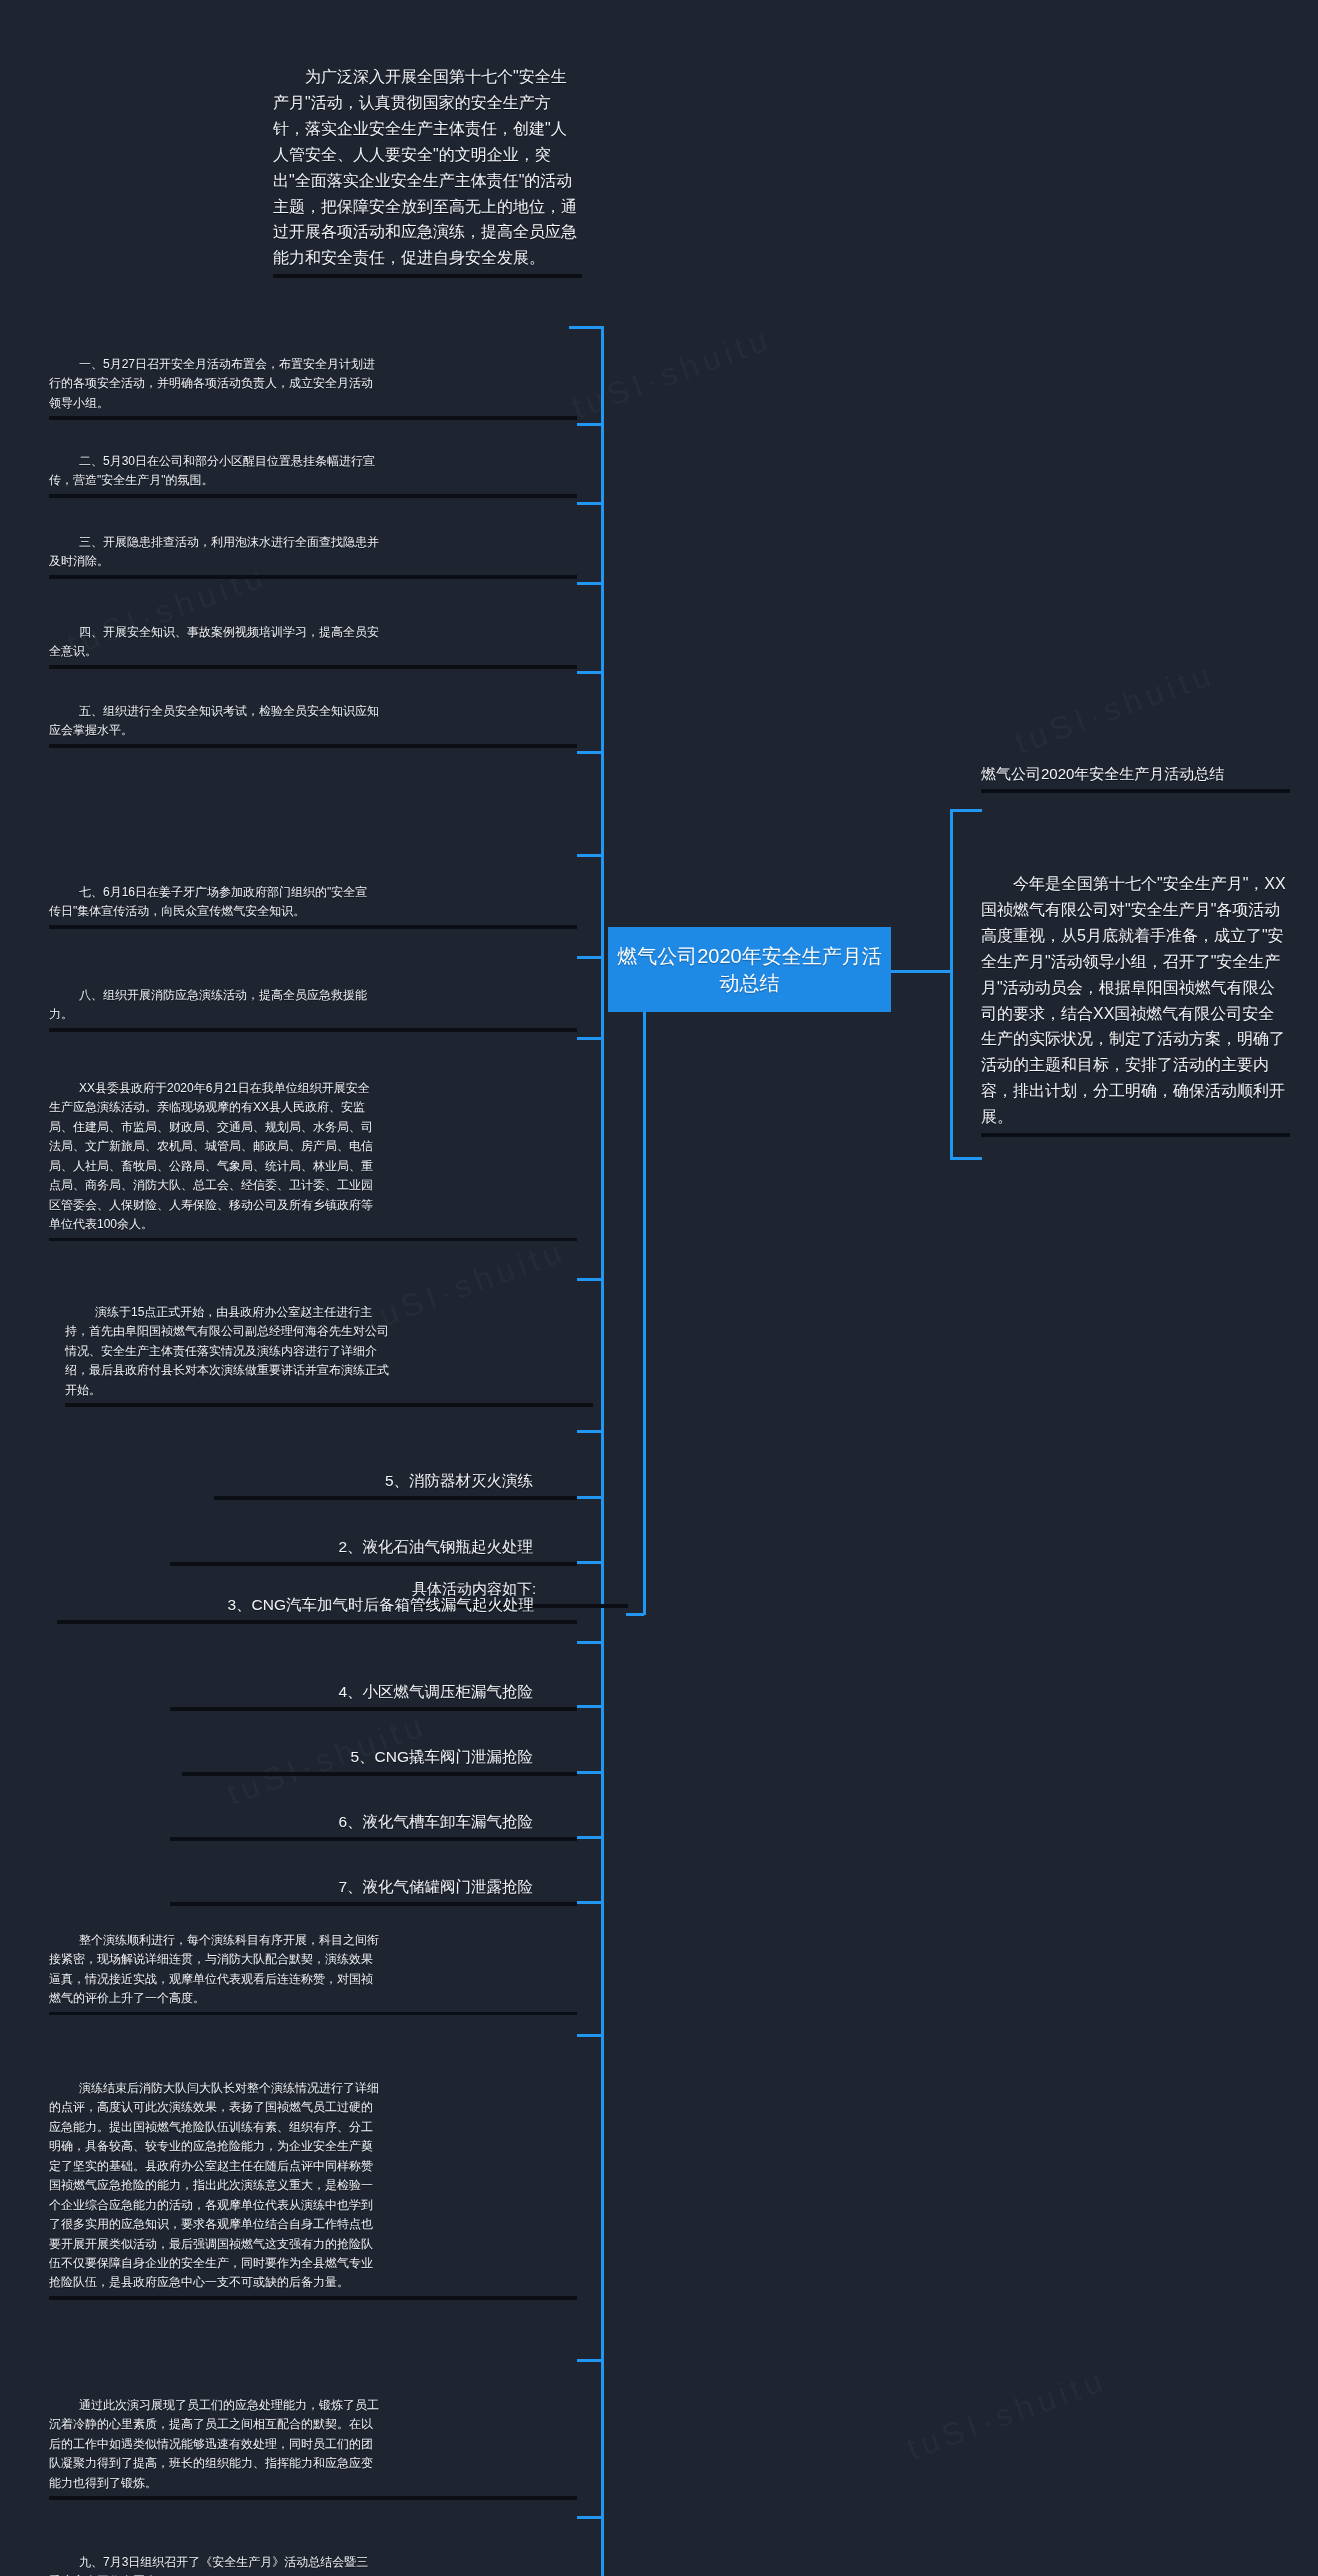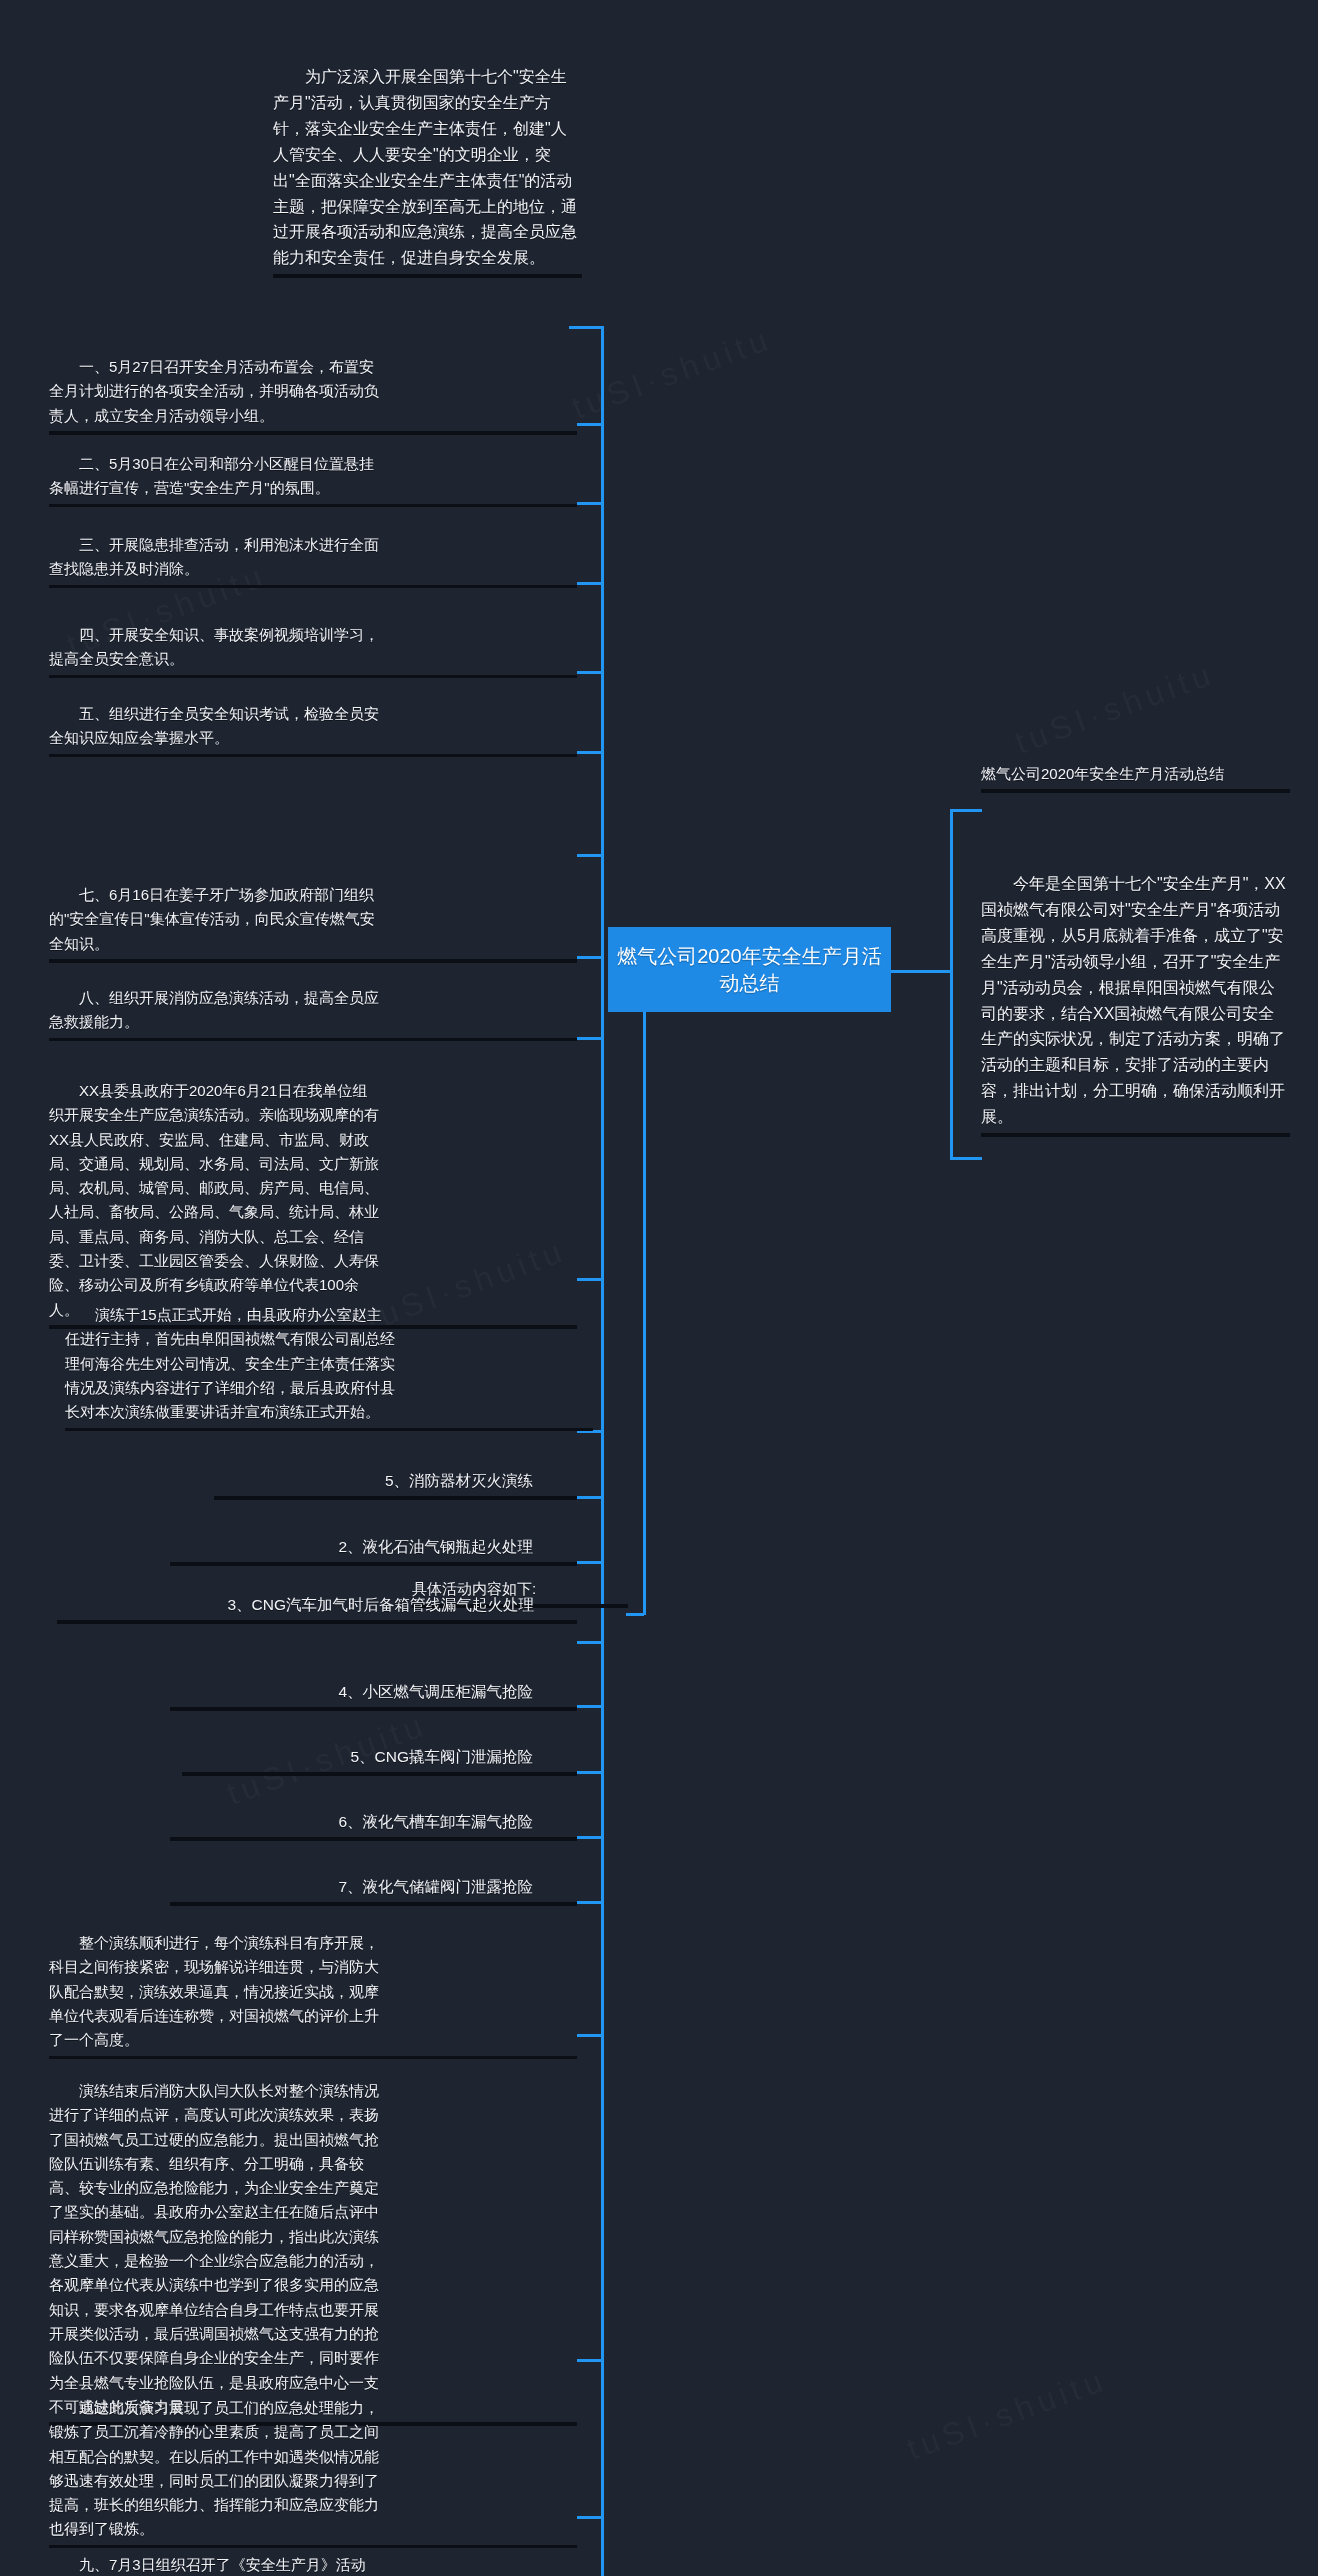--- a/index.html
+++ b/index.html
@@ -49,21 +49,21 @@
   
   #right-title{ left:981px; top:762px; width:309px; }
   #right-title .node-text{ font-size:15px; }
   #right-title .underline{ width:309px; }
 
   #right-body{ left:981px; top:871px; width:309px; }
   #right-body .node-text{ font-size:16px; text-indent:32px; }
   #right-body .underline{ width:309px; }
 
   
-  .left-node .node-text{ font-size:15px; text-indent:30px; }
+  .left-node .node-text{ font-size:12px; text-indent:30px; }
   .left-node .underline{ height:3.6px; }
 
   
   .sub-node .node-text{ font-size:15.5px; text-align:right; }
 
   
   .ln{ position:absolute; background:#2196f3; }
   .ln-v{ width:2.6px; }
   .ln-h{ height:2.6px; }
 

